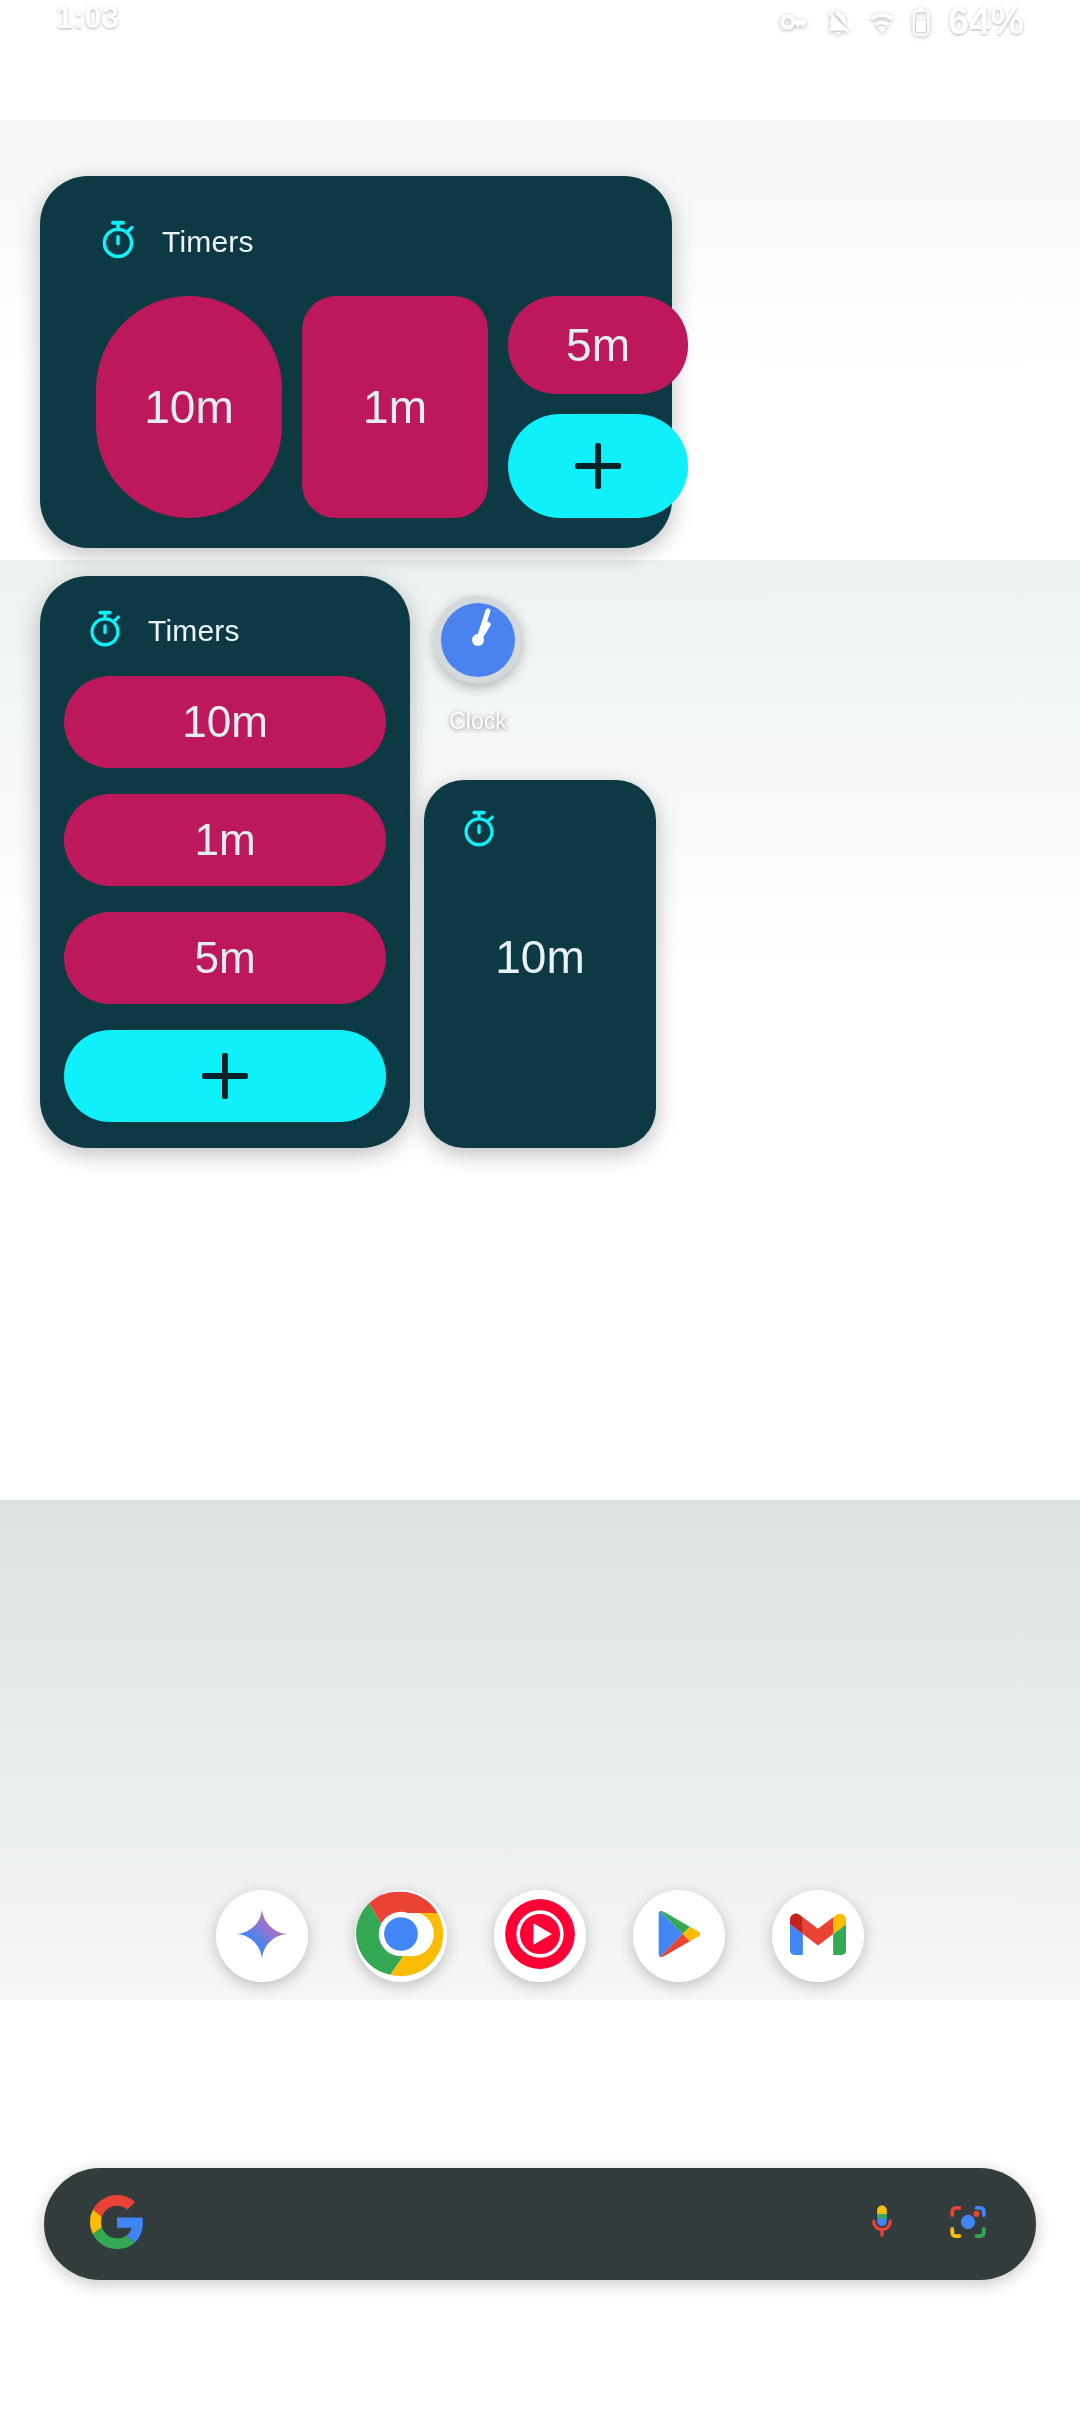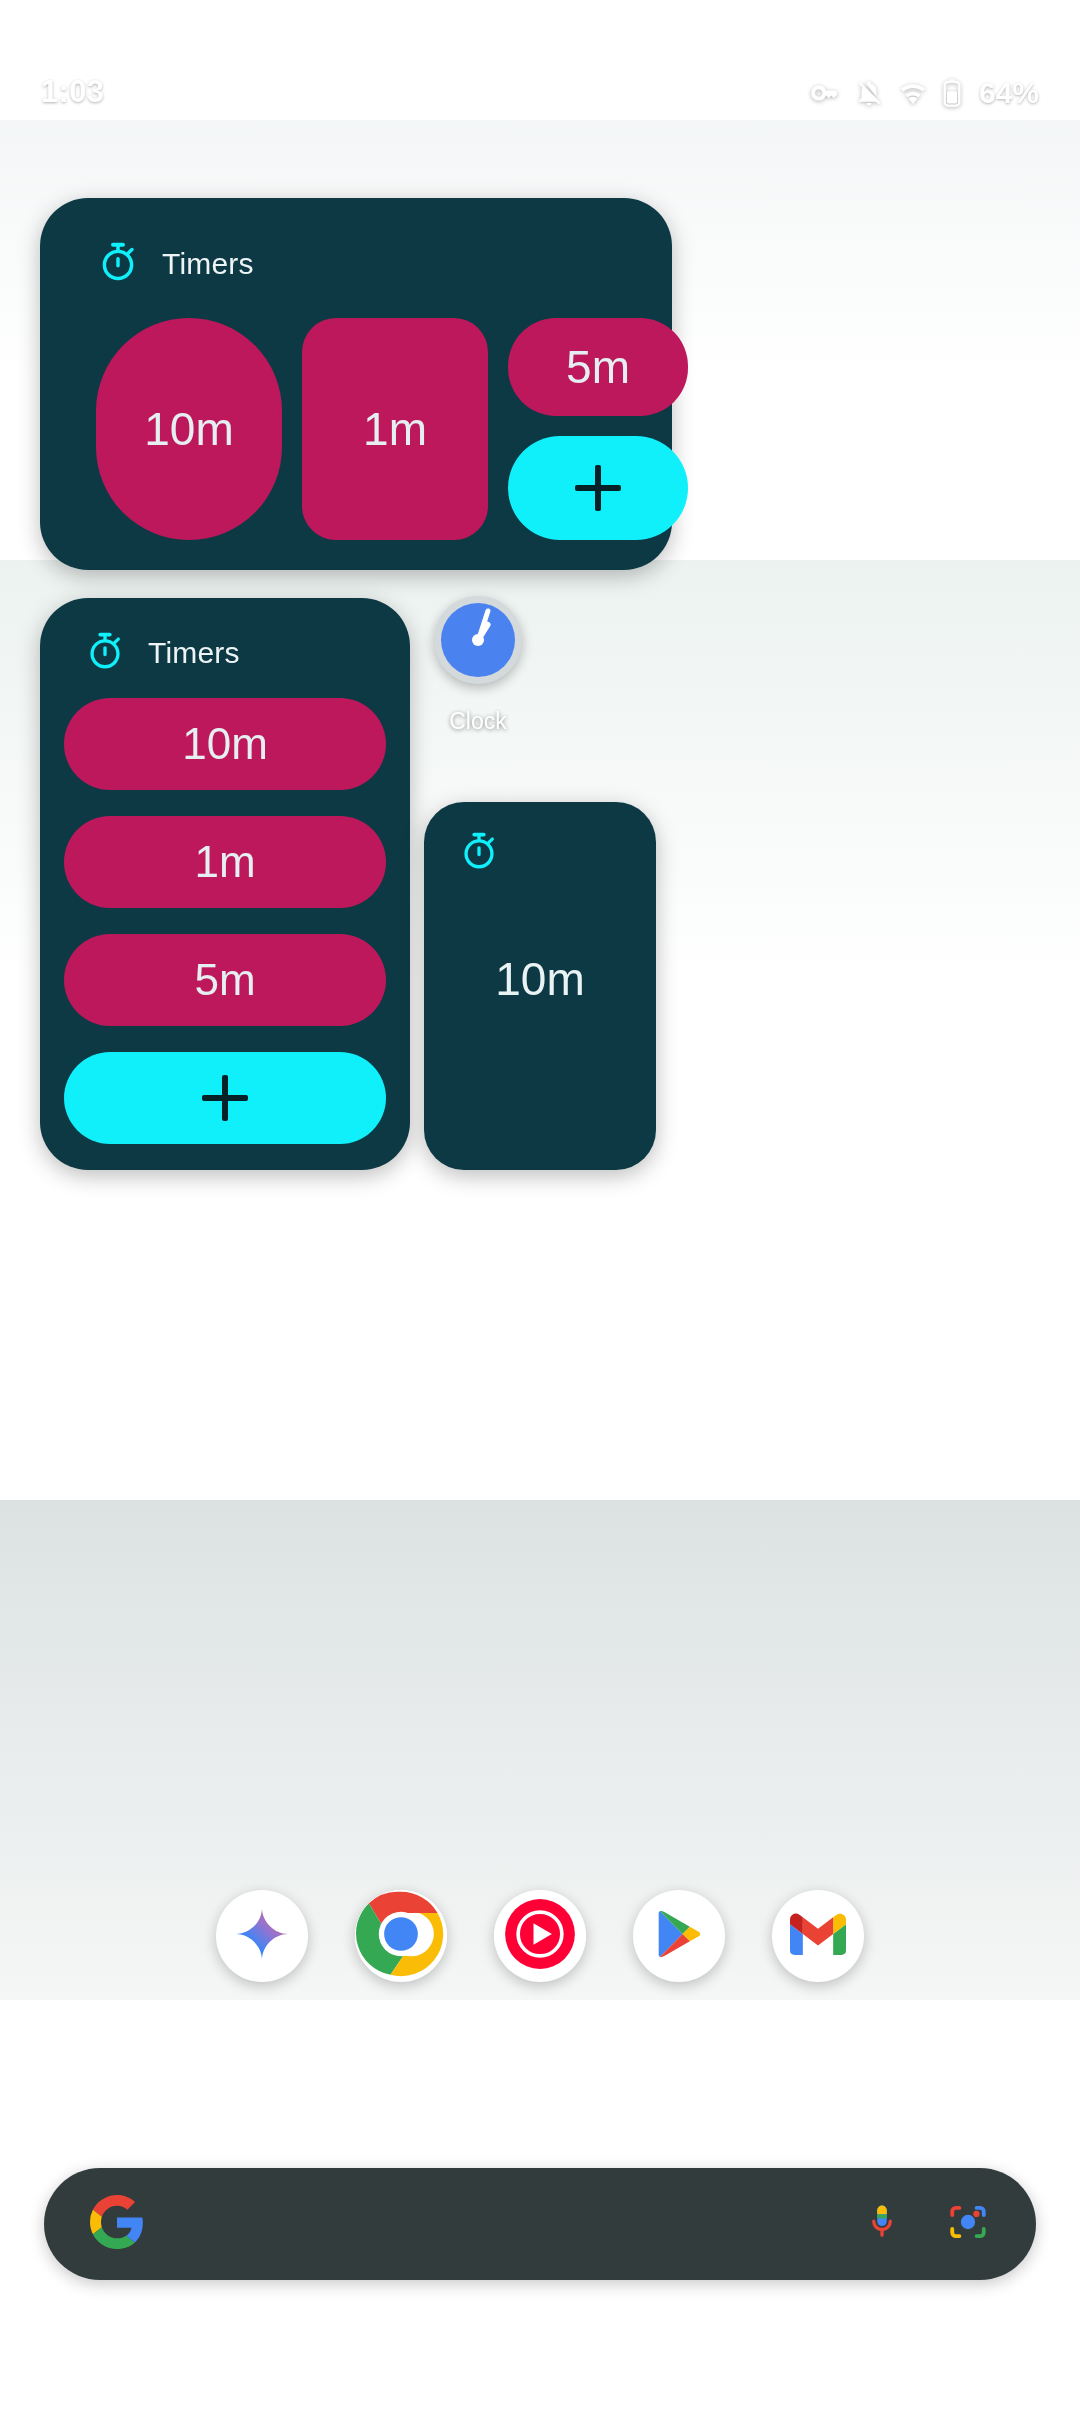--- a/index.html
+++ b/index.html
@@ -38,41 +38,40 @@
   .s1 { top:120px; height:260px;
     background:linear-gradient(180deg, rgba(218,226,228,0.30), rgba(218,226,228,0)); }
   .s2 { top:560px; height:420px;
     background:linear-gradient(180deg, rgba(168,197,188,0.22), rgba(168,197,188,0)); }
   .s3 { top:1500px; height:500px;
     background:linear-gradient(180deg, rgba(80,110,108,0.20), rgba(60,86,86,0.05)); }
 
   
   .statusbar {
     position:absolute; top:0; left:0; right:0; height:110px;
-    display:flex; align-items:flex-end; justify-content:space-between;
-    padding:0 41px;
+    display:flex; align-items:flex-start; justify-content:space-between;
+    padding:0 56px;
     color:#ffffff;
   }
   .status-time {
     font-size:31px; font-weight:700; letter-spacing:0.3px;
     text-shadow:0 1px 3px rgba(0,0,0,0.3);
   }
   .status-icons { display:flex; align-items:center; gap:14px; }
   .status-icons svg { display:block; filter:drop-shadow(0 1px 2px rgba(0,0,0,0.3)); }
   .battery-pct {
-    font-size:30px; font-weight:700; margin-left:3px;
+    font-size:38px; font-weight:700; margin-left:3px;
     text-shadow:0 1px 3px rgba(0,0,0,0.3);
   }
 
   
   .widget {
     position:absolute;
     background:#0d3945;
     box-shadow:0 6px 22px rgba(0,0,0,0.26);
-    margin-top:22px;
   }
   .widget-head {
     display:flex; align-items:center; gap:22px;
   }
   .widget-title {
     color:#eef4f5; font-size:30px; font-weight:500; letter-spacing:0.2px;
   }
   .timer-pill {
     background:#be185d;
     display:flex; align-items:center; justify-content:center;

